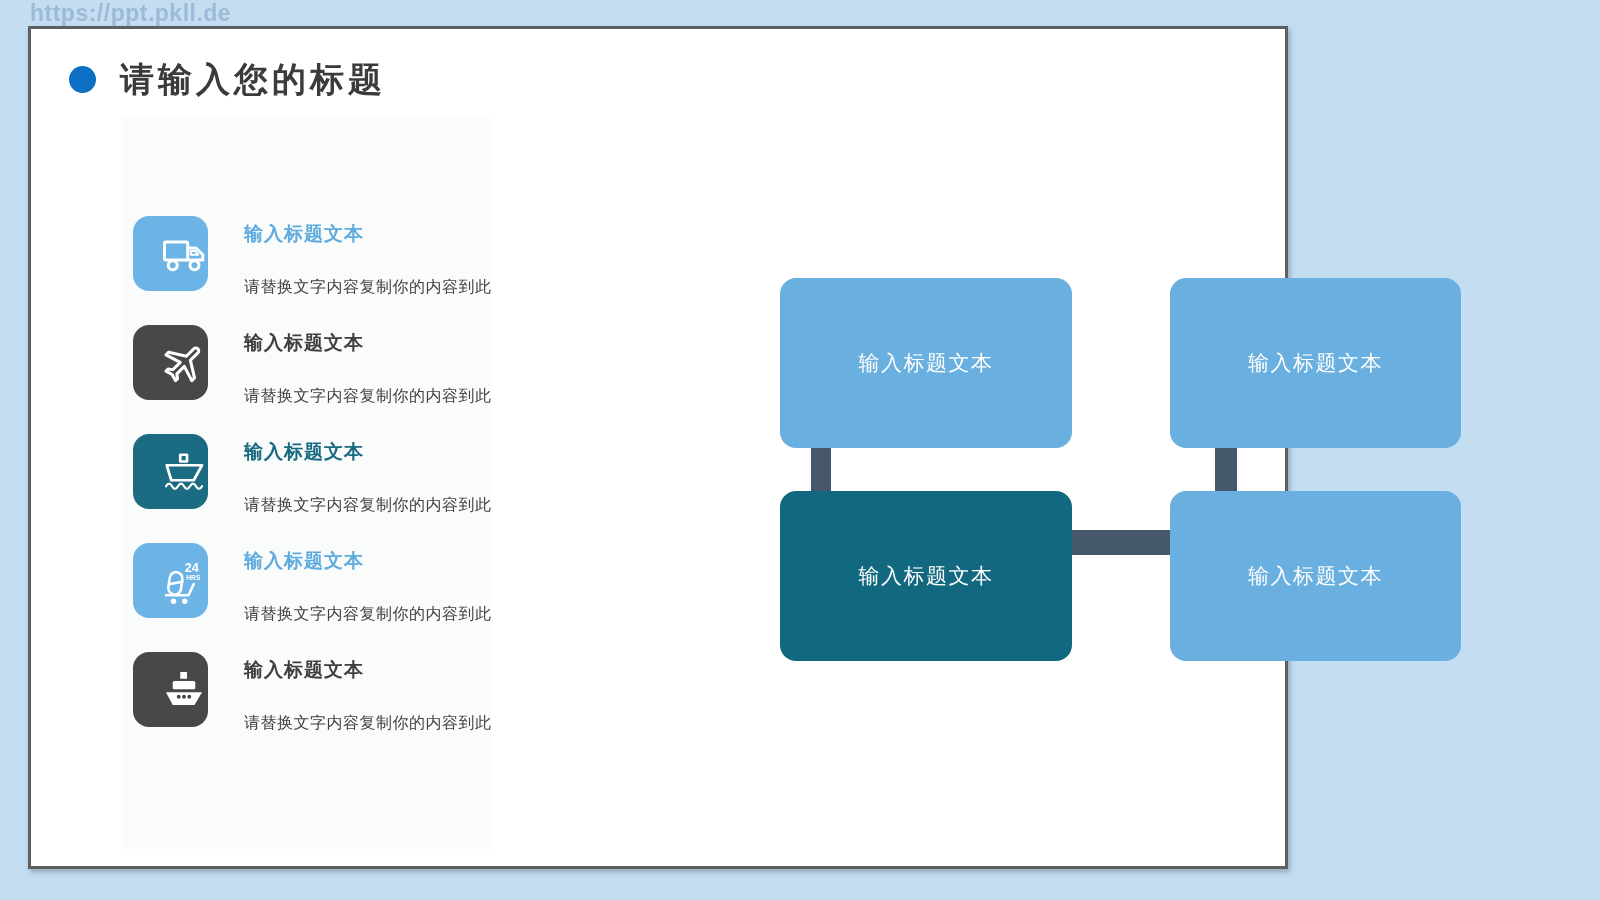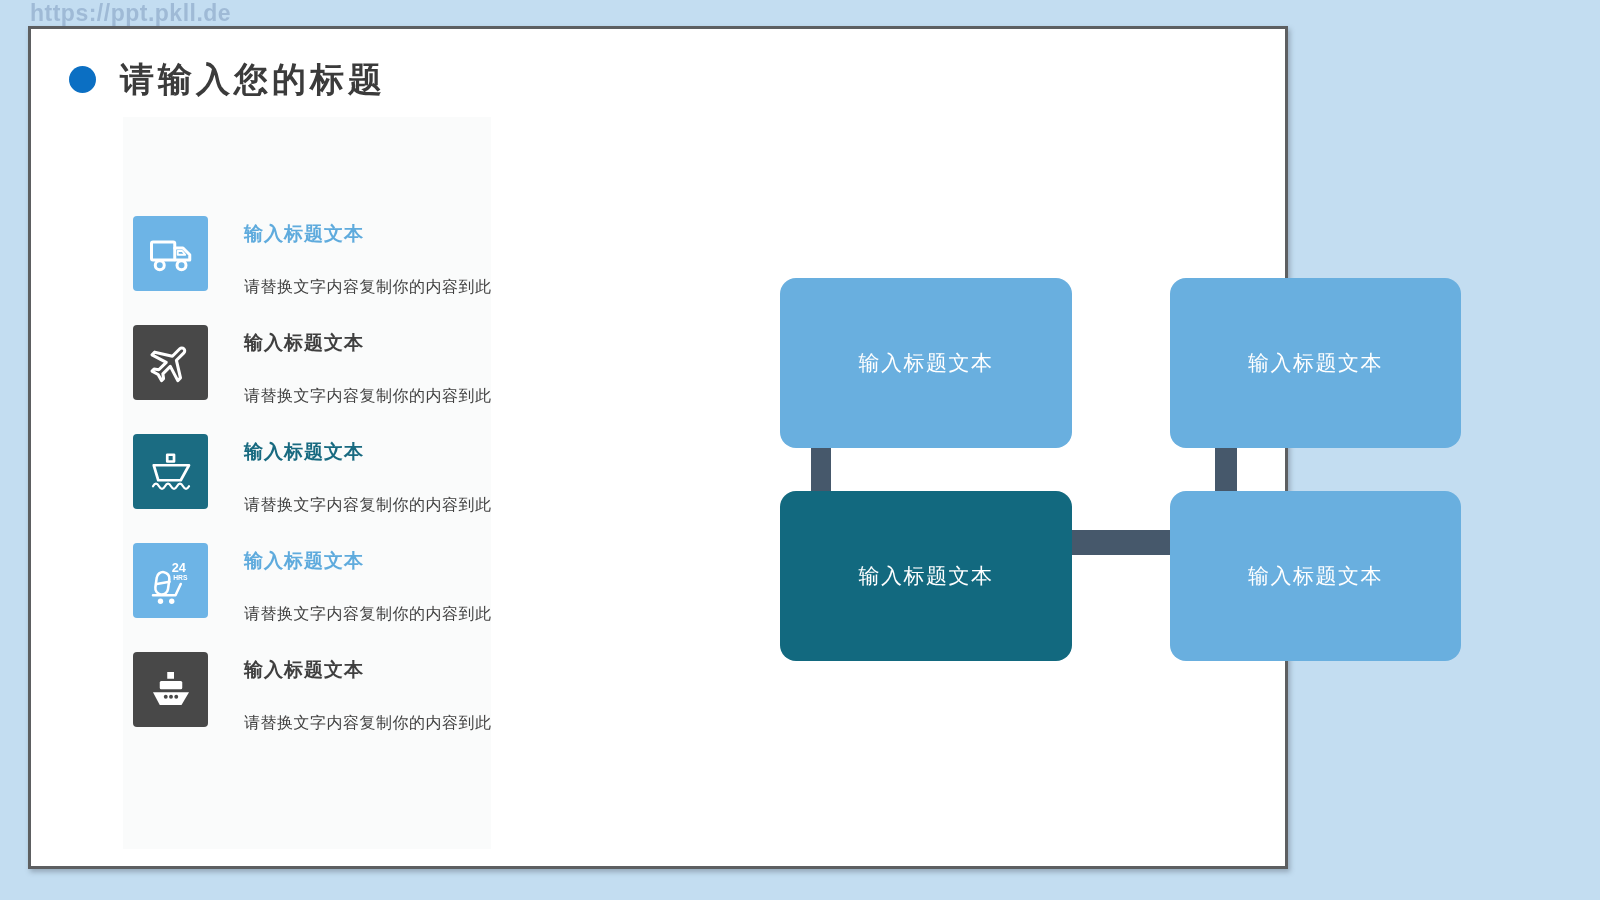--- a/index.html
+++ b/index.html
@@ -33,22 +33,22 @@
   .page-title{
     margin:0 0 0 24px;font-size:34px;font-weight:bold;color:#3b3b3b;
     letter-spacing:4px;line-height:1.1;
   }
   .list{
     position:absolute;left:102px;top:187px;
     display:flex;flex-direction:column;gap:27px;
   }
   .item{display:flex;align-items:flex-start;}
   .icon{
-    width:75px;height:75px;border-radius:4px;
-    display:flex;align-items:center;justify-content:center;flex:0 0 auto;
+    width:75px;height:75px;border-radius:16px;
+    display:flex;align-items:center;justify-content:flex-end;flex:0 0 auto;
   }
   .icon--blue{background:#6db4e6;}
   .icon--dark{background:#484848;}
   .icon--teal{background:#1b6c82;}
   .item-text{margin-left:36px;padding-top:5px;}
   .item-title{font-size:19px;font-weight:bold;letter-spacing:1px;margin-bottom:11px;}
   .t-blue{color:#5fabdd;}
   .t-dark{color:#3f3f3f;}
   .t-teal{color:#186a80;}
   .item-desc{font-size:16px;color:#414141;letter-spacing:0.5px;margin-top:30px;}

